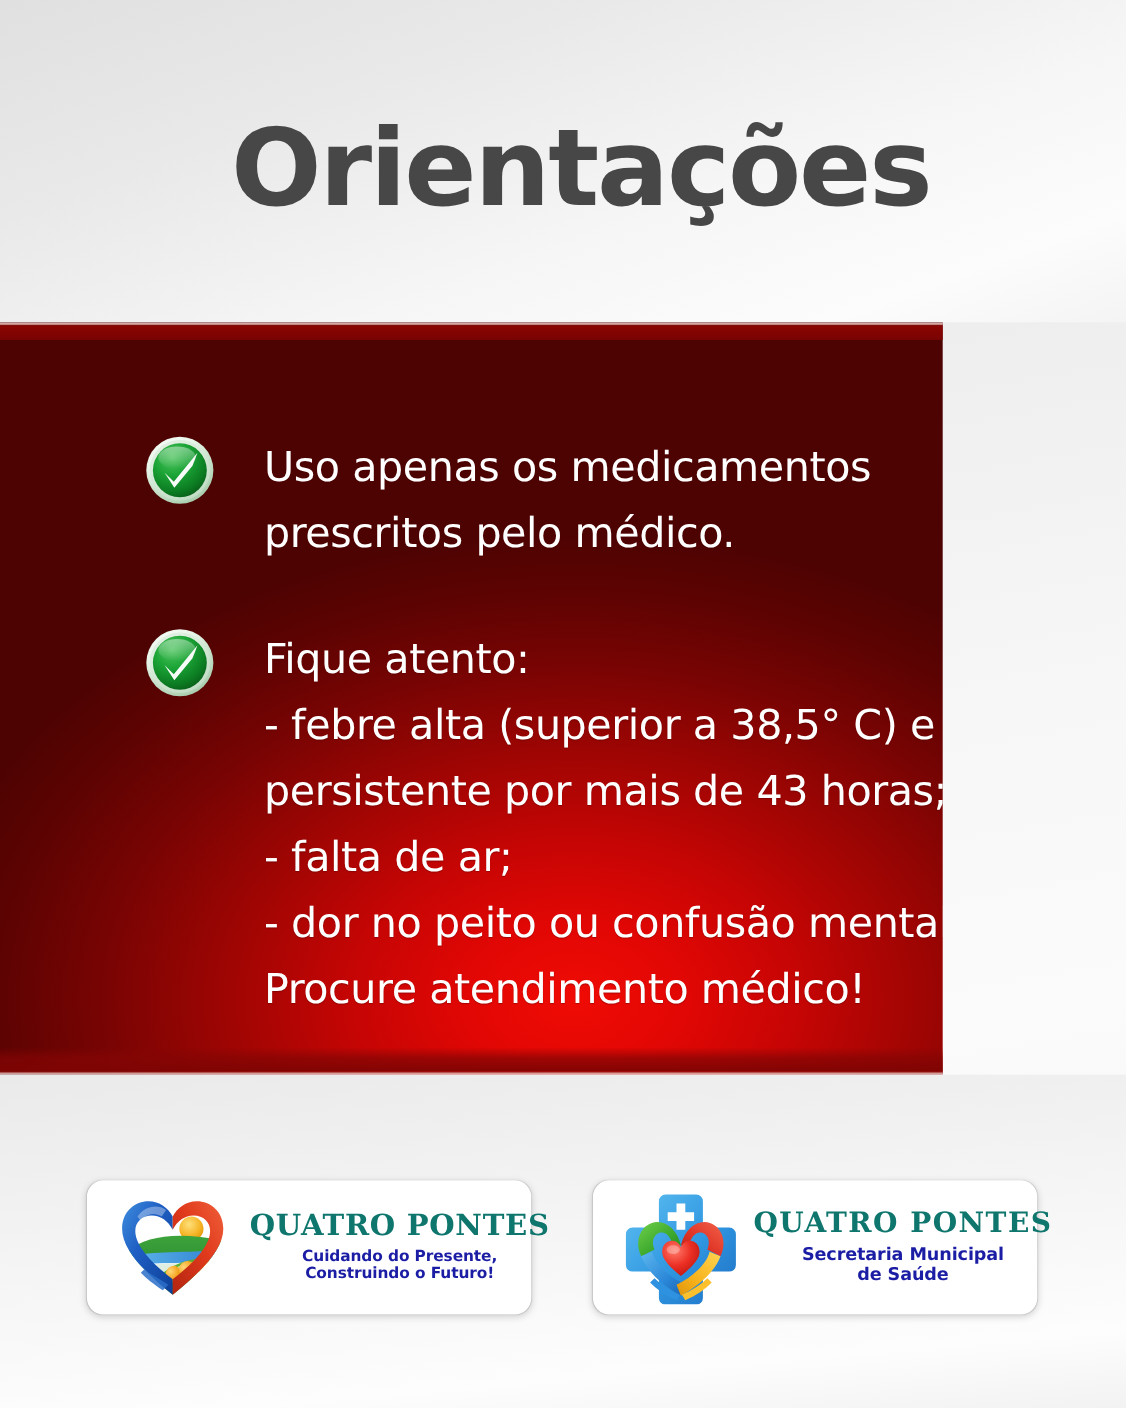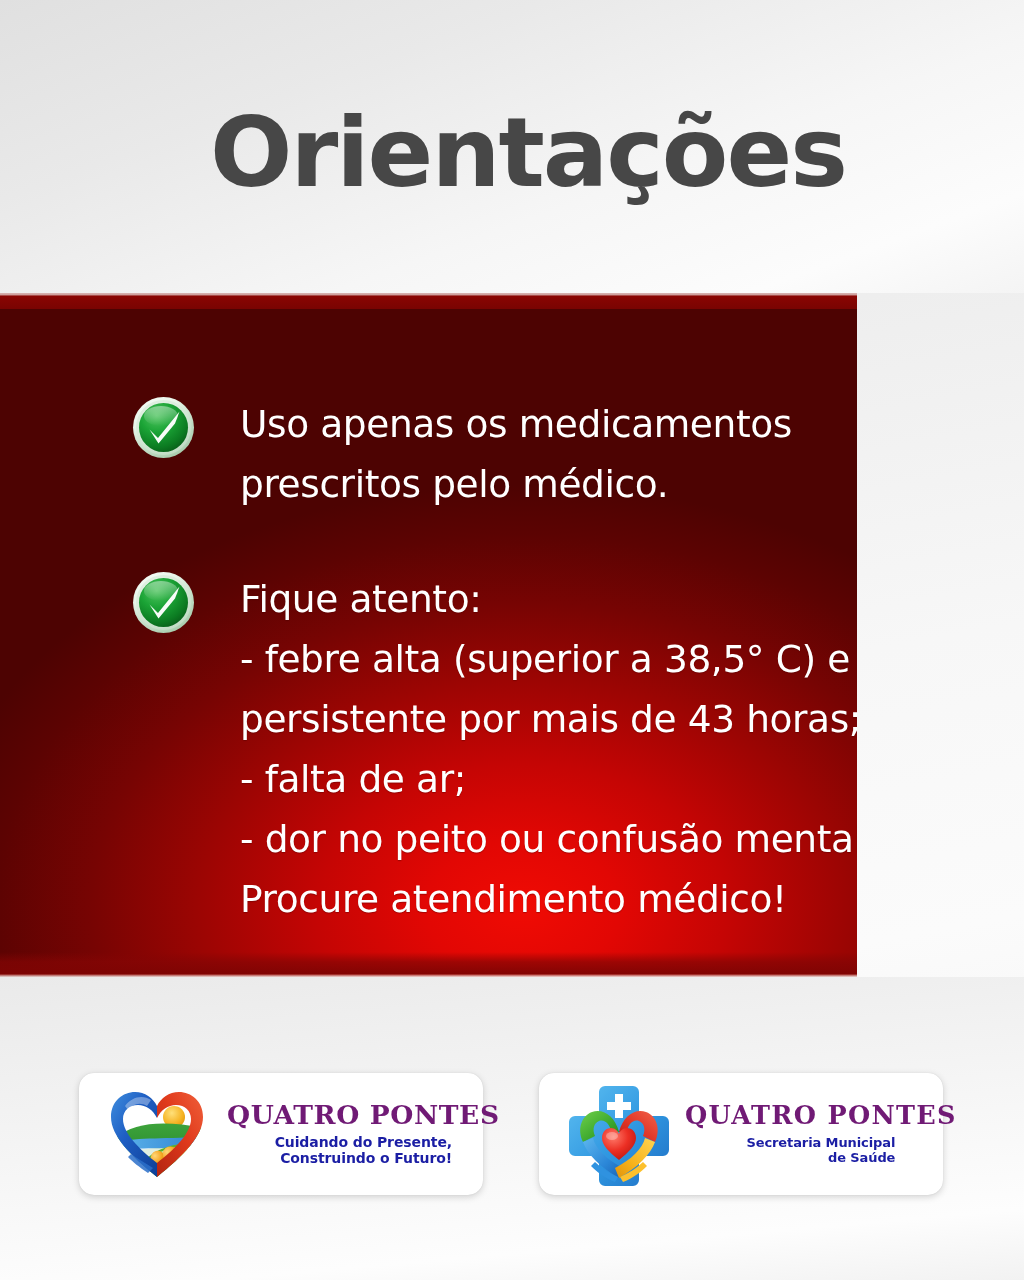--- a/index.html
+++ b/index.html
@@ -183,38 +183,38 @@
     flex-direction: column;
     align-items: center;
     justify-content: center;
   }
   .logo-words.lw-left  { margin-left: 14px; }
   .logo-words.lw-right { margin-left: 12px; }
 
   .logo-name {
     font-family: "DejaVu Serif", serif;
     font-weight: bold;
-    color: #701a75;
+    color: #0f766e;
     white-space: nowrap;
     line-height: 1.04;
     text-align: right;
   }
   .logo-name.ln-left  { font-size: 26.5px; letter-spacing: 0.6px; }
   .logo-name.ln-right { font-size: 25.5px; letter-spacing: 1.3px; }
 
   .logo-tagline {
     font-family: "DejaVu Sans", sans-serif;
     font-weight: bold;
     color: #1b1ea4;
-    text-align: right;
+    text-align: center;
     white-space: pre-line;
     line-height: 1.18;
   }
   .logo-tagline.lt-left  { font-size: 14px; margin-top: 5px; letter-spacing: -0.1px; }
-  .logo-tagline.lt-right { font-size: 13px; margin-top: 6px; letter-spacing: -0.1px; }
+  .logo-tagline.lt-right { font-size: 16px; margin-top: 6px; letter-spacing: -0.1px; }
 </style>
 </head>
 <body>
 
 <div class="poster">
 
   <div class="header-zone">
     <div class="page-title">Orientações</div>
   </div>
 

